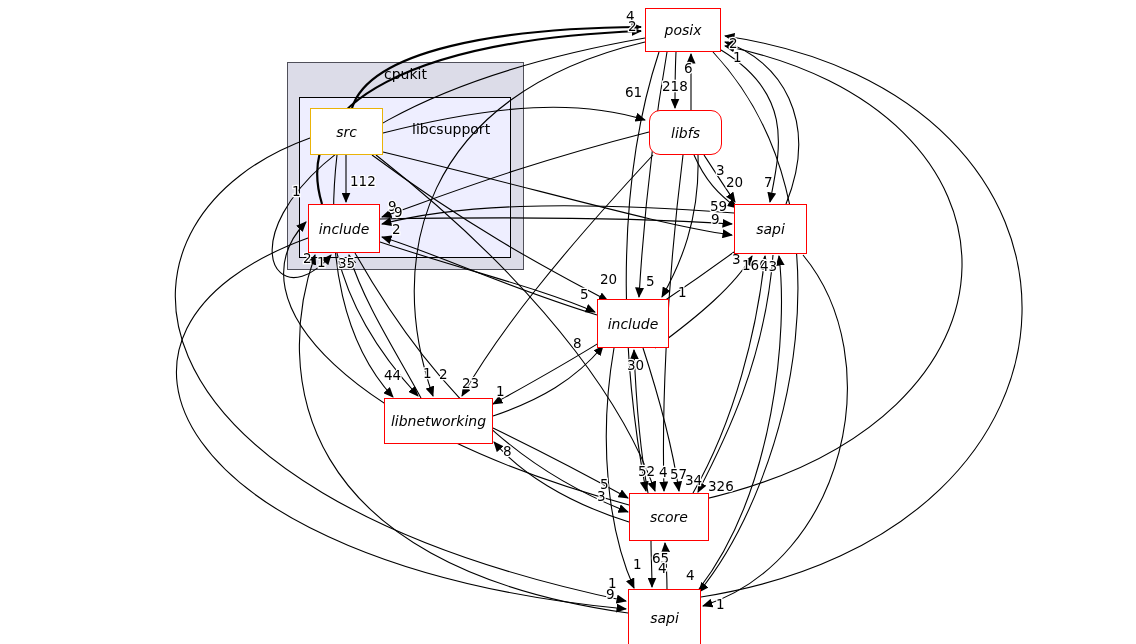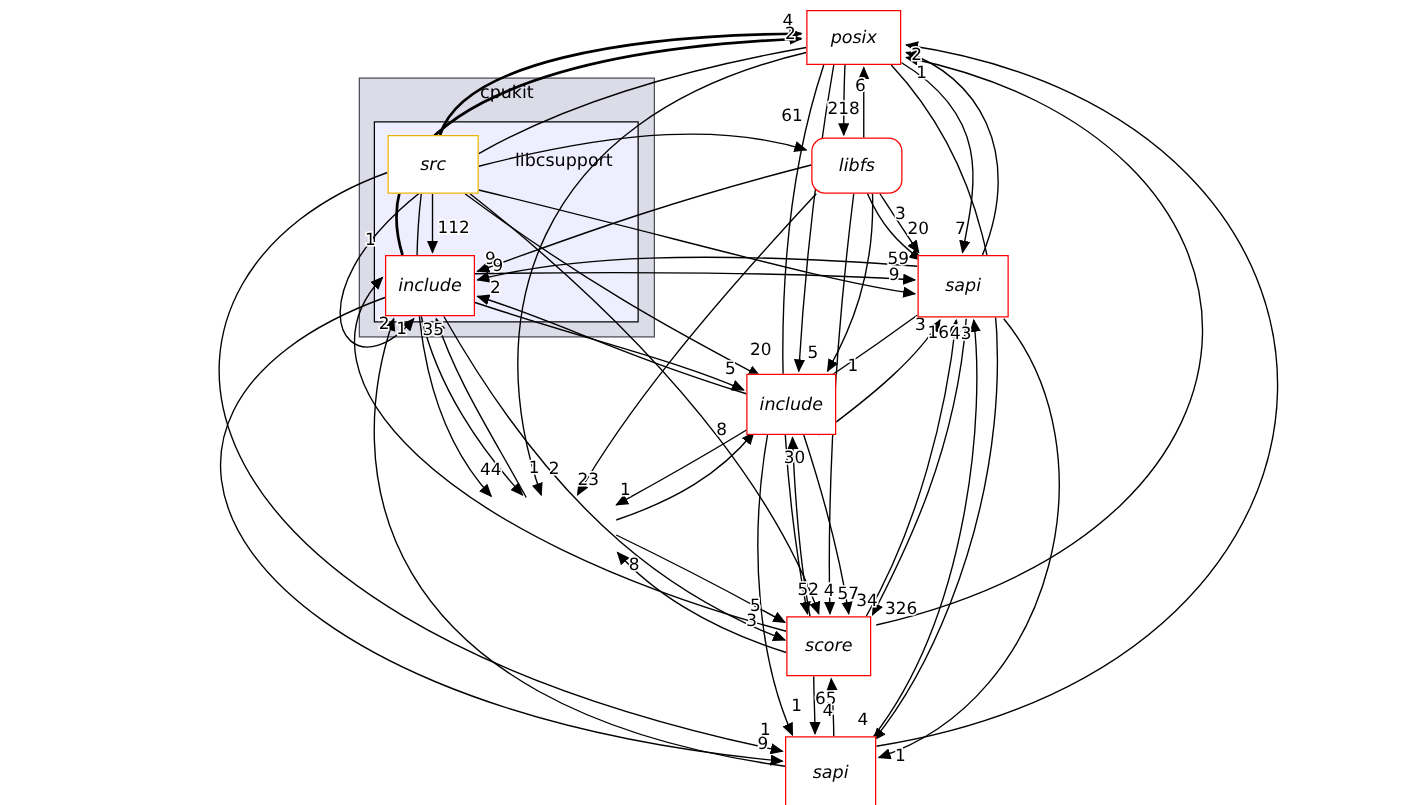--- a/index.html
+++ b/index.html
@@ -142,16 +142,17 @@
       </g>
   </svg>
 
   <div id="nodes-layer">
       <div class="node black" style="left: 310px; top: 108px; width: 73px; height: 47px;">src</div>
       <div class="node red" style="left: 308px; top: 204px; width: 72px; height: 49px;">include</div>
       <div class="node red" style="left: 645px; top: 8px; width: 76px; height: 44px;">posix</div>
       <div class="node red" style="left: 649px; top: 110px; width: 73px; height: 45px; border-radius: 11px;">libfs</div>
       <div class="node red" style="left: 734px; top: 204px; width: 73px; height: 50px;">sapi</div>
       <div class="node red" style="left: 597px; top: 299px; width: 72px; height: 49px;">include</div>
-      <div class="node red" style="left: 629px; top: 493px; width: 68px; height: 48px;">score</div>
+      <div class="node red" style="left: 384px; top: 398px; width: 109px; height: 46px;">libnetworking</div>
+      <div class="node red" style="left: 629px; top: 493px; width: 80px; height: 48px;">score</div>
       <div class="node red" style="left: 628px; top: 589px; width: 73px; height: 58px;">sapi</div>
     </div>
 </div>
 
 </body></html>

